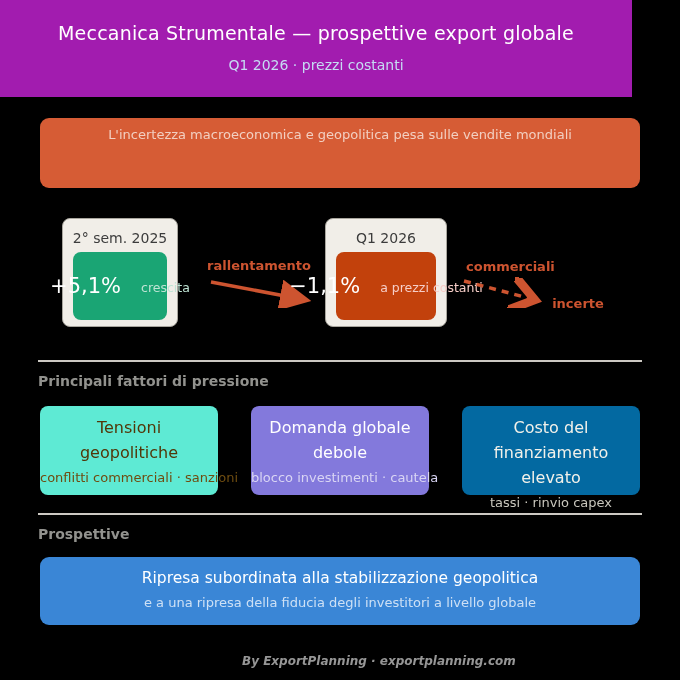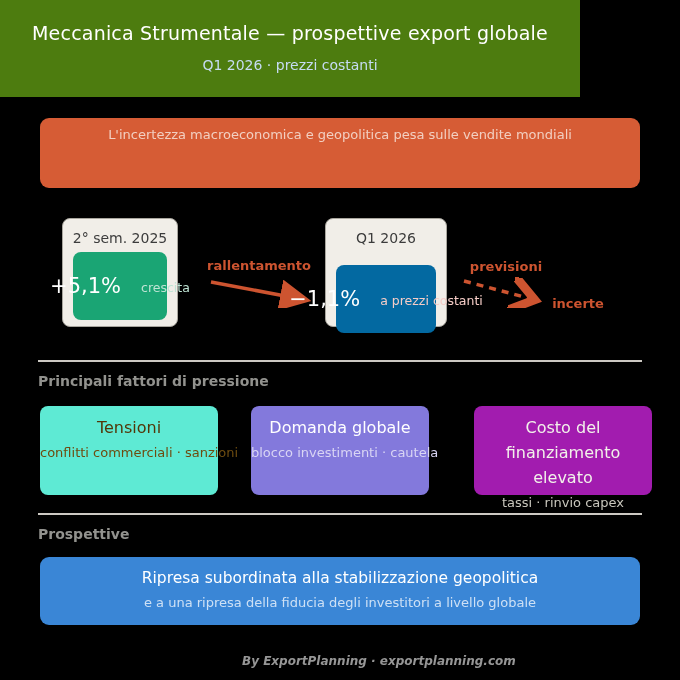--- a/index.html
+++ b/index.html
@@ -10,22 +10,22 @@
   }
   .canvas {
     position: relative;
     width: 680px; height: 680px;
     background: #000000;
     overflow: hidden;
   }
   
   .header {
     position: absolute; left: 0; top: 0;
-    width: 580px; height: 97px;
-    background: #4d7c0f;
+    width: 632px; height: 97px;
+    background: #a21caf;
     text-align: center;
   }
   .header-title {
     padding-top: 22px;
     font-size: 19px; color: #ffffff; letter-spacing: .2px;
   }
   .header-subtitle {
     margin-top: 13px;
     font-size: 14px; color: #c6dcf3;
   }
@@ -46,21 +46,21 @@
     box-shadow: 0 2px 5px rgba(0,0,0,.4);
   }
   .card-before { left: 62px;  width: 116px; }
   .card-after  { left: 325px; width: 122px; }
   .card-period { padding-top: 11px; font-size: 14px; color: #3c3c3c; height: 22px; }
   .metric {
     margin: 0 10px; height: 68px; border-radius: 8px;
     display: flex; flex-direction: row; align-items: center; justify-content: center; gap: 20px;
   }
   .metric-green { background: #1aa574; }
-  .metric-red   { background: #0369a1; margin-top: 13px; }
+  .metric-red   { background: #c2410c; }
   .metric-value { font-size: 21px; color: #ffffff; }
   .metric-caption { margin-top: 3px; font-size: 12.5px; white-space: nowrap; }
   .metric-green .metric-caption { color: #bfe4d4; }
   .metric-red   .metric-caption { color: #f6cdc7; }
   
   .annot { position: absolute; font-size: 13px; font-weight: bold; color: #cd5430; text-align: center; }
   .annot-rallentamento { left: 204px; top: 258px; width: 110px; }
   .annot-previsioni    { left: 466px; top: 259px; width: 80px; }
   .annot-incerte       { left: 543px; top: 296px; width: 70px; text-align: center; }
   .arrow-svg { position: absolute; }
@@ -79,21 +79,21 @@
   }
   .heading-1 { top: 373px; }
   .heading-2 { top: 526px; }
   
   .factor {
     position: absolute; top: 406px; width: 178px; height: 89px;
     border-radius: 8px; text-align: center; box-sizing: border-box;
   }
   .factor-1 { left: 40px;  background: #5eead4; }
   .factor-2 { left: 251px; background: #8379dc; }
-  .factor-3 { left: 474px; background: #a21caf; }
+  .factor-3 { left: 462px; background: #0369a1; }
   .factor-line1 { padding-top: 9px; font-size: 16px; line-height: 25px; }
   .factor-line2 { font-size: 16px; line-height: 25px; }
   .factor-detail { margin-top: 5px; font-size: 13px; white-space: nowrap; }
   .factor-1 .factor-line1, .factor-1 .factor-line2 { color: #513709; }
   .factor-1 .factor-detail { color: #6e4c10; }
   .factor-2 .factor-line1, .factor-2 .factor-line2 { color: #ffffff; }
   .factor-2 .factor-detail { color: #d9d5f4; }
   .factor-3 .factor-line1, .factor-3 .factor-line2 { color: #f2f1ea; }
   .factor-3 .factor-detail { color: #c9c7bd; }
   
@@ -144,40 +144,42 @@
   </svg>
 
   <div class="card card-after">
     <div class="card-period">Q1 2026</div>
     <div class="metric metric-red">
       <div class="metric-value">−1,1%</div>
       <div class="metric-caption">a prezzi costanti</div>
     </div>
   </div>
 
-  <div class="annot annot-previsioni">previsioni</div>
+  <div class="annot annot-previsioni">commerciali</div>
   <svg class="arrow-svg arrow-dashed-svg" width="84" height="36">
     <defs>
       <marker id="headOpen" markerWidth="10" markerHeight="12" refX="5" refY="5" orient="auto">
         <path d="M0,0 L7,5 L0,10" fill="none" stroke="#cd5430" stroke-width="2.5"></path>
       </marker>
     </defs>
     <line x1="6" y1="9" x2="70" y2="26" stroke="#cd5430" stroke-width="3.5" stroke-dasharray="7 6" marker-end="url(#headOpen)"></line>
   </svg>
   <div class="annot annot-incerte">incerte</div>
 
   <div class="divider divider-1"></div>
   <div class="section-heading heading-1">Principali fattori di pressione</div>
 
   <div class="factor factor-1">
     <div class="factor-line1">Tensioni</div>
+    <div class="factor-line2">geopolitiche</div>
     <div class="factor-detail">conflitti commerciali · sanzioni</div>
   </div>
   <div class="factor factor-2">
     <div class="factor-line1">Domanda globale</div>
+    <div class="factor-line2">debole</div>
     <div class="factor-detail">blocco investimenti · cautela</div>
   </div>
   <div class="factor factor-3">
     <div class="factor-line1">Costo del</div>
     <div class="factor-line2">finanziamento elevato</div>
     <div class="factor-detail">tassi · rinvio capex</div>
   </div>
 
   <div class="divider divider-2"></div>
   <div class="section-heading heading-2">Prospettive</div>

